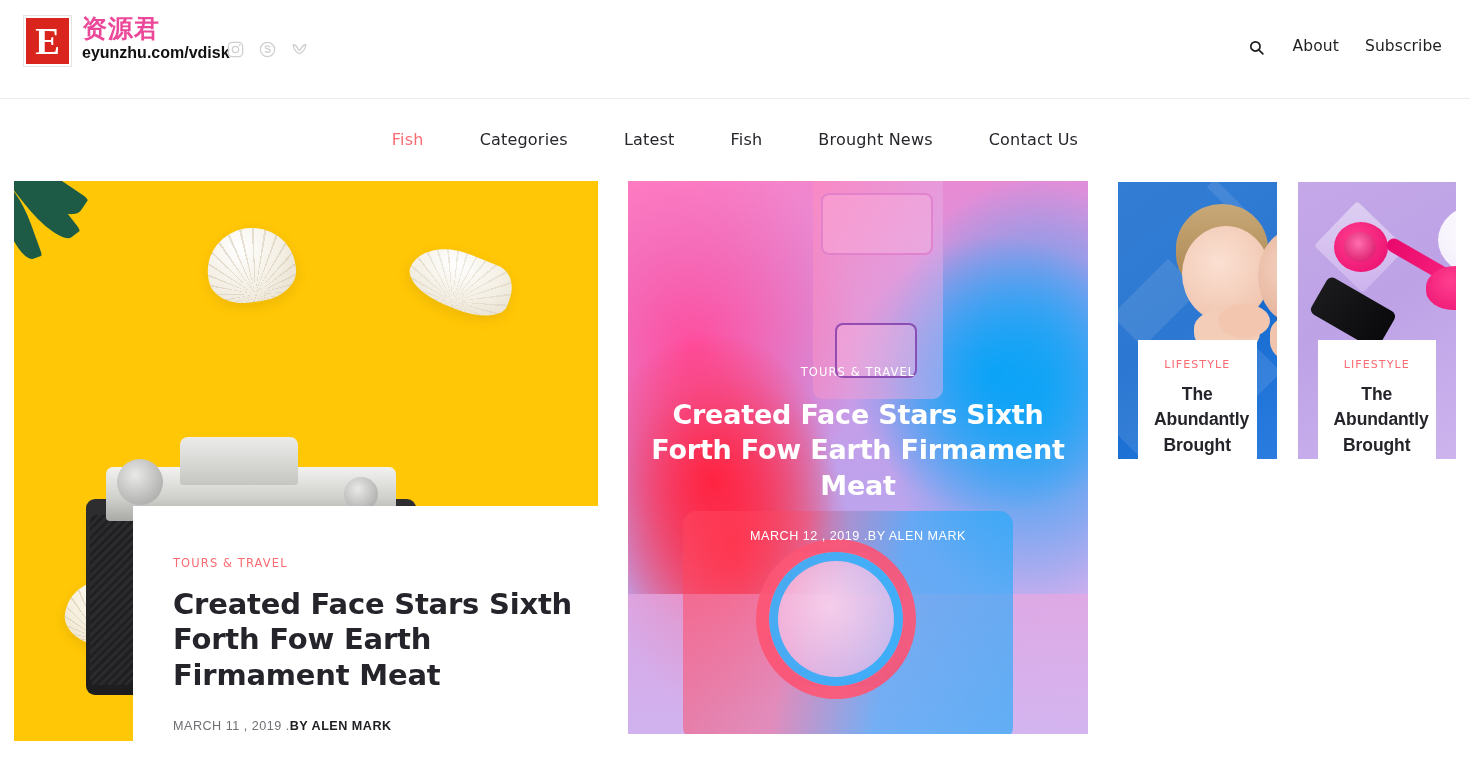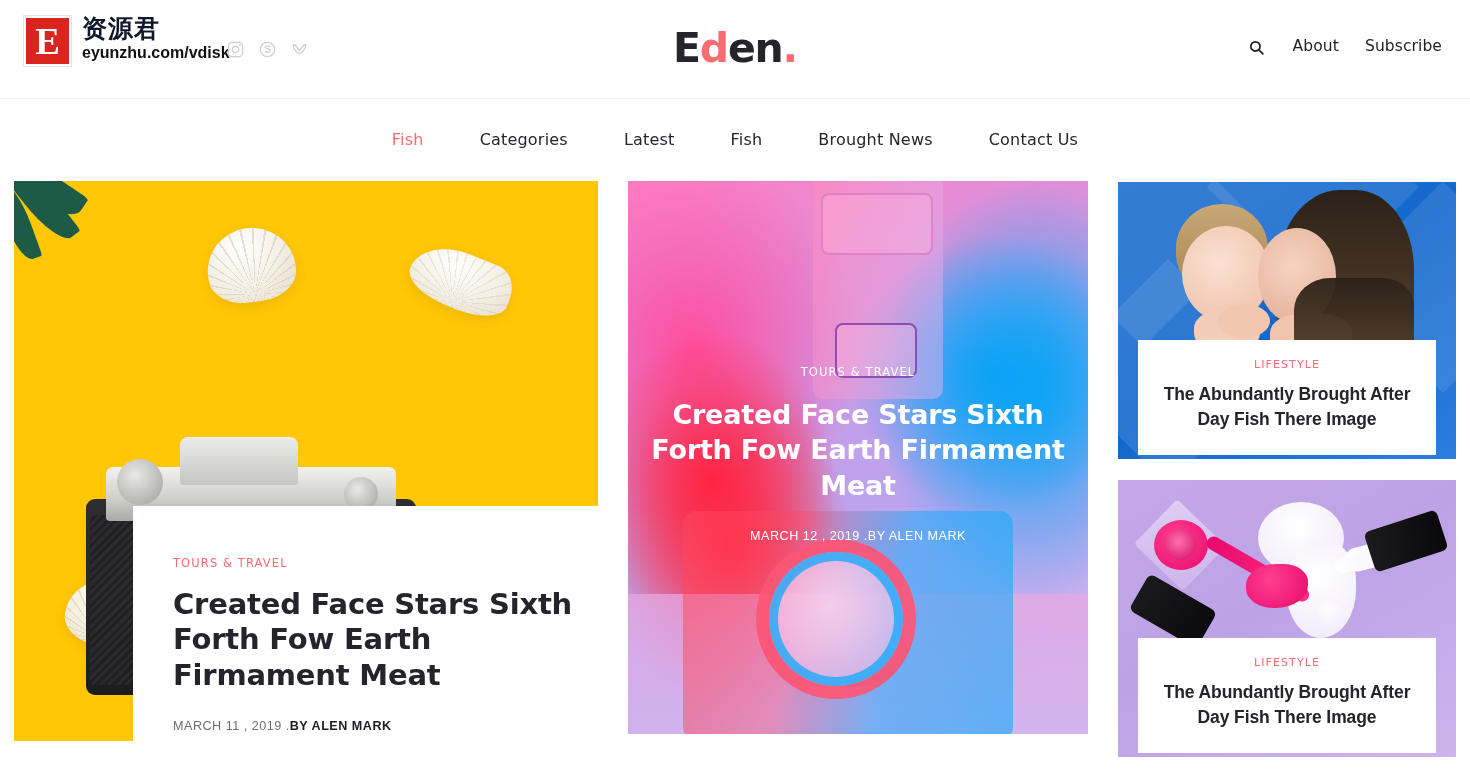--- a/index.html
+++ b/index.html
@@ -51,21 +51,21 @@
   .brand-text {
     margin-left: 11px;
     display: flex;
     flex-direction: column;
     justify-content: flex-start;
   }
   .brand-cn {
     font-family: "DejaVu Sans", sans-serif;
     font-size: 25px;
     font-weight: 700;
-    color: #0f172a;
+    color: #ec4899;
     line-height: 1.05;
     letter-spacing: 1px;
   }
   .brand-url {
     font-family: "Liberation Sans", sans-serif;
     font-size: 16px;
     font-weight: 700;
     color: #111111;
     line-height: 1.2;
     margin-top: 1px;
@@ -253,21 +253,21 @@
     letter-spacing: .5px;
     color: #ffffff;
     line-height: 1;
   }
 
   
   .side {
     width: 338px;
     flex: 0 0 338px;
     display: flex;
-    flex-direction: column;
+    flex-direction: row;
     gap: 21px;
     padding-top: 1px;
   }
   .side-card {
     position: relative;
     width: 338px;
     height: 277px;
     overflow: hidden;
   }
   .side-img { position: absolute; inset: 0; }
@@ -480,23 +480,20 @@
         <path d="M15.1 9.1c-.5-1.1-1.7-1.7-3.1-1.7-1.6 0-2.8.8-2.8 2 0 2.7 6.2 1 6.2 4 0 1.3-1.3 2.2-3.1 2.2-1.6 0-2.9-.6-3.4-1.8"></path>
       </svg>
     </a>
     <a class="social-ico">
       <svg width="19" height="19" viewBox="0 0 24 24" fill="none" stroke="currentColor" stroke-width="1.6">
         <path d="M4 6c2.6 0 4.3 1.7 5.3 3.6C10.2 11.3 11 12.6 12 13.4c1-.8 1.8-2.1 2.7-3.8C15.7 7.7 17.4 6 20 6c-.4 4.2-2.4 7.6-5 9.6-1 .8-2.1 1.4-3 1.8-.9-.4-2-1-3-1.8C6.4 13.6 4.4 10.2 4 6z"></path>
       </svg>
     </a>
   </div>
 
-  <div class="site-logo">
-    <span class="lg-dark">E</span><span class="lg-pink">d</span><span class="lg-dark">en</span><span class="lg-pink">.</span>
-  </div>
 
   <div class="top-right">
     <button class="search-btn">
       <svg width="17" height="17" viewBox="0 0 24 24" fill="none" stroke="currentColor" stroke-width="2.4" stroke-linecap="round">
         <circle cx="10.5" cy="10.5" r="6.5"></circle>
         <line x1="15.6" y1="15.6" x2="21" y2="21"></line>
       </svg>
     </button>
     <a class="top-link">About</a>
     <a class="top-link">Subscribe</a>

